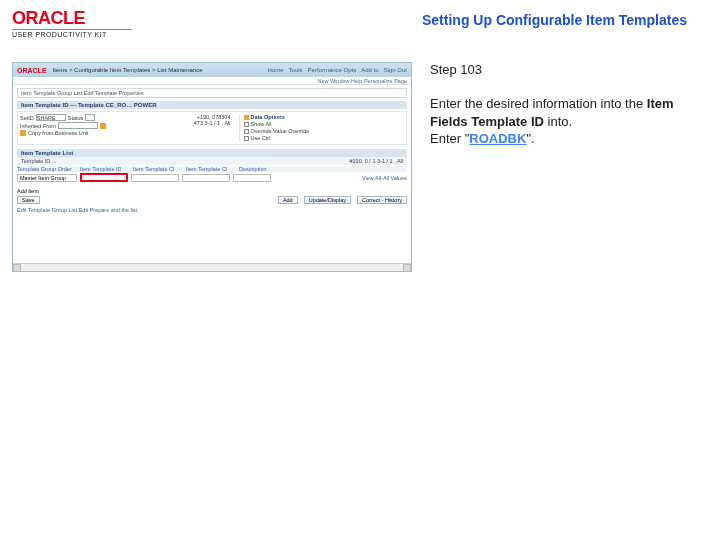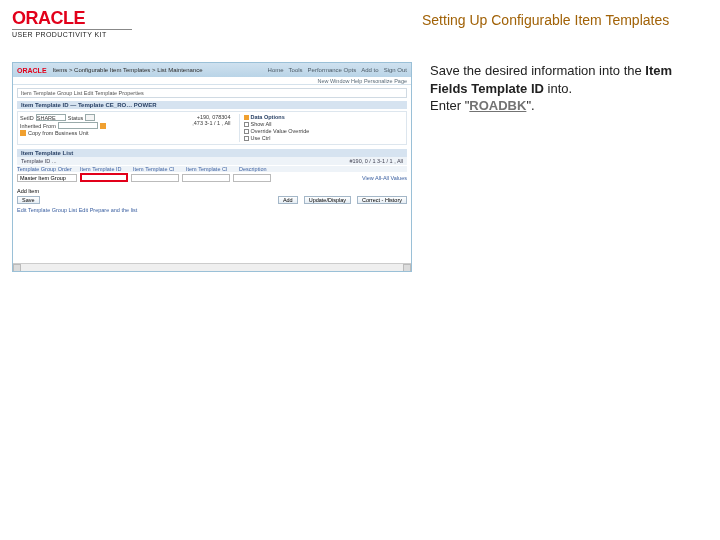--- a/index.html
+++ b/index.html
@@ -27,22 +27,23 @@
       font-size: 7px;
       letter-spacing: 0.4px;
       color: #222;
       border-top: 1px solid #888;
       padding-top: 1px;
       width: 120px;
     }
     .header-title {
       flex: 1;
       font-size: 14px;
-      color: #a16207;
+      color: #1d4ed8;
       padding-top: 4px;
+      font-weight: bold;
     }
 
     .main-split {
       display: flex;
       padding: 20px 12px 0;
       gap: 18px;
     }
     .left-pane {
       width: 400px;
       flex: 0 0 400px;
@@ -224,21 +225,21 @@
       margin-bottom: 18px;
       color: #222;
     }
     .instr-para {
       font-size: 13px;
       line-height: 1.35;
     }
     .bold { font-weight: bold; }
     .entry-value {
       font-weight: bold;
-      color: #737373;
+      color: #3b82f6;
       text-decoration: underline;
     }
   </style>
 </head>
 <body>
 
 <div class="header-row">
   <div class="logo-box">
     <div class="oracle-logo">ORACLE</div>
     <div class="upk-text">USER PRODUCTIVITY KIT</div>
@@ -339,18 +340,19 @@
       <div class="footer-link">Edit Template Group List   Edit   Prepare  and the list</div>
 
       <div class="app-scrollbar-h">
         <span class="sb-btn"></span>
         <span class="sb-btn"></span>
       </div>
     </div>
   </div>
 
   <div class="right-pane">
+    <div class="step-label">Step 103</div>
     <div class="instr-para">
-      <span>Save the desired information into the </span><span class="bold">Item Fields Template ID</span><span> into.</span><br>
+      <span>Enter the desired information into the </span><span class="bold">Item Fields Template ID</span><span> into.</span><br>
       <span>Enter "</span><span class="entry-value">ROADBK</span><span>".</span>
     </div>
   </div>
 </div>
 
 </body></html>

